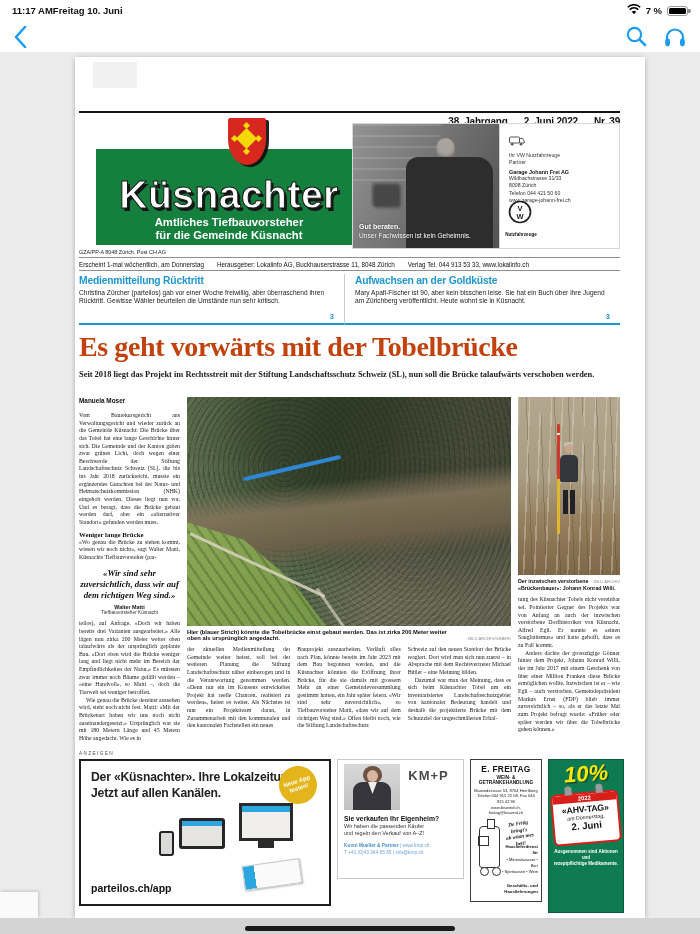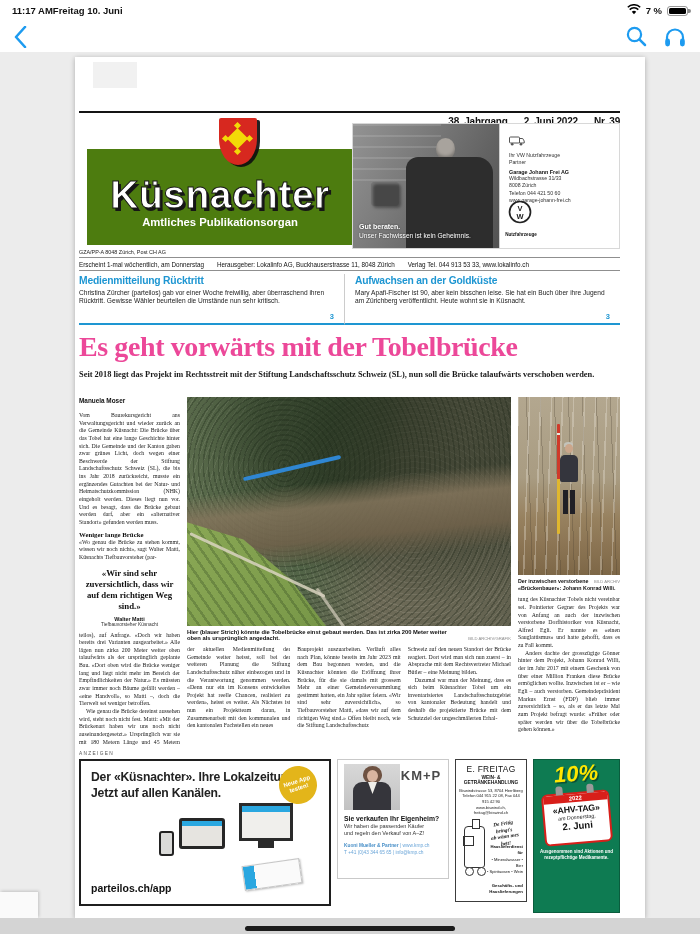--- a/index.html
+++ b/index.html
@@ -24,21 +24,21 @@
 .canvas{position:absolute;top:52px;left:0;right:0;bottom:0;background:#ececec;}
 .page{position:absolute;left:75px;top:5px;width:570px;height:861px;background:#fff;box-shadow:0 1px 5px rgba(0,0,0,.28);overflow:hidden;}
 .corner-page{position:absolute;left:0;bottom:16px;width:38px;height:26px;background:#fafafa;box-shadow:1px -1px 3px rgba(0,0,0,.18);}
 .bottombar{position:absolute;left:0;right:0;bottom:0;height:16px;background:#d4d4d4;}
 .home-indicator{position:absolute;left:50%;bottom:3px;transform:translateX(-50%);width:210px;height:5px;border-radius:3px;background:#1b1b1b;}
 
 
 .address-box{position:absolute;top:5px;left:18px;width:44px;height:26px;background:#f1f1f1;}
 .issue-row{position:absolute;top:40px;right:25px;display:flex;gap:16px;font-weight:700;font-size:10px;letter-spacing:-.2px;margin-top:19px;}
 .issue-rule{position:absolute;top:54px;left:4px;right:25px;border-top:2px solid #141414;}
-.blue-box{position:absolute;left:12px;top:92px;width:266px;height:96px;background:#4d7c0f;}
+.blue-box{position:absolute;left:21px;top:92px;width:266px;height:96px;background:#15803d;}
 .crest{position:absolute;left:132px;top:-31px;width:38px;height:47px;}
 .crest-shield{position:absolute;inset:0;background:#d7281f;border-radius:2px 2px 19px 19px/2px 2px 26px 26px;box-shadow:3px 2px 0 rgba(15,15,15,.92);}
 .crest-diamond{position:absolute;left:11px;top:13px;width:15px;height:15px;background:#f3d907;transform:rotate(45deg);}
 .crest-tip{position:absolute;width:5px;height:5px;background:#f3d907;transform:rotate(45deg);}
 .tip-n{left:16px;top:5px;}.tip-s{left:16px;top:31px;}.tip-w{left:4px;top:18px;}.tip-e{left:28px;top:18px;}
 .kus-title{position:absolute;left:0;right:0;top:24px;text-align:center;font-size:39px;font-weight:700;color:#fff;-webkit-text-stroke:1px #161616;text-shadow:2.5px 2.5px 0 #161616;letter-spacing:.5px;}
 .kus-sub{position:absolute;left:0;right:0;top:67px;text-align:center;color:#fff;font-weight:700;font-size:11.3px;line-height:1.18;}
 .gza{position:absolute;top:192px;left:4px;font-size:5.4px;color:#222;}
 
 
@@ -63,32 +63,32 @@
 
 .teasers{position:absolute;top:217px;left:4px;right:25px;height:51px;display:flex;}
 .teaser{flex:1;position:relative;padding:1px 10px 0 10px;border-bottom:2px solid #1e96d2;overflow:hidden;}
 .teaser:first-child{padding-left:0;}
 .teaser + .teaser{border-left:1px solid #ccc;}
 .t-title{color:#1e96d2;font-weight:700;font-size:10.3px;letter-spacing:-.2px;margin-bottom:2.5px;}
 .t-text{font-size:6.6px;line-height:1.34;color:#222;}
 .t-page{position:absolute;right:10px;bottom:2px;color:#1e96d2;font-weight:700;font-size:7.5px;}
 
 
-.headline{position:absolute;top:274px;left:4px;right:25px;font-family:"Liberation Serif",serif;font-weight:700;font-size:28px;letter-spacing:-.4px;color:#ec4899;white-space:nowrap;}
+.headline{position:absolute;top:274px;left:4px;right:25px;font-family:"Liberation Serif",serif;font-weight:700;font-size:28px;letter-spacing:-.4px;color:#c2410c;white-space:nowrap;}
 .lead{position:absolute;top:312px;left:4px;right:25px;font-family:"Liberation Serif",serif;font-weight:700;font-size:8.4px;line-height:1.32;color:#1a1a1a;}
 .lead div{white-space:nowrap;overflow:hidden;}
 
 
 .article{position:absolute;top:340px;left:4px;right:25px;height:350px;display:flex;gap:7px;overflow:hidden;font-family:"Liberation Serif",serif;}
 .acol{width:101px;flex:none;overflow:hidden;}
 .byline{font-family:"Liberation Sans",sans-serif;font-weight:700;font-size:6.4px;margin-bottom:8px;}
 .apara{font-size:5.8px;line-height:1.32;text-align:justify;color:#191919;}
 .indent{text-indent:7px;}
 .subhead{font-weight:700;font-size:6.8px;margin:4px 0 1px;}
-.pullquote{font-weight:700;font-size:8.8px;line-height:1.28;text-align:center;margin:6px 1px 3px;color:#101010;}
+.pullquote{font-style:italic;font-weight:700;font-size:8.8px;line-height:1.28;text-align:center;margin:6px 1px 3px;color:#101010;}
 .q-name{font-family:"Liberation Sans",sans-serif;text-align:center;font-weight:700;font-size:5.4px;}
 .q-role{font-family:"Liberation Sans",sans-serif;text-align:center;font-size:4.8px;color:#333;margin-bottom:5px;}
 .mid{width:324px;flex:none;display:flex;flex-direction:column;}
 .main-photo{height:229px;position:relative;overflow:hidden;background:
  repeating-radial-gradient(circle at 30% 30%,rgba(15,25,12,.25) 0 1.5px,transparent 1.5px 5px),
  repeating-radial-gradient(circle at 70% 60%,rgba(235,230,215,.10) 0 1px,transparent 1px 6px),
  linear-gradient(100deg,#5d6e4e 0%,#536548 40%,#6e6b58 62%,#636250 100%);}
 .mp-canopy{position:absolute;inset:0;background:radial-gradient(ellipse at 75% 22%,rgba(25,35,20,.45) 0 30%,transparent 62%),radial-gradient(ellipse at 42% 8%,rgba(30,45,25,.4) 0 24%,transparent 55%);}
 .mp-brown{position:absolute;left:-6%;top:36%;width:115%;height:36%;background:linear-gradient(180deg,rgba(128,112,88,0) 0%,rgba(132,117,92,.85) 30%,rgba(112,98,75,.9) 70%,rgba(100,90,70,0) 100%);transform:rotate(-6deg);}
 .mp-field{position:absolute;left:0;bottom:0;width:58%;height:54%;background:linear-gradient(115deg,#8aa855,#7d9c4b 60%,#6f8f43);clip-path:polygon(0 16%,30% 30%,55% 62%,74% 100%,0 100%);}
@@ -121,34 +121,34 @@
 .al-line{font-weight:700;font-size:12.2px;color:#222;line-height:1.3;letter-spacing:-.2px;white-space:nowrap;}
 .al-url{position:absolute;left:10px;bottom:10px;font-weight:700;font-size:10.5px;color:#111;}
 .al-badge{position:absolute;right:12px;top:5px;width:38px;height:38px;border-radius:50%;background:#e3b51a;transform:rotate(-18deg);display:flex;flex-direction:column;align-items:center;justify-content:center;color:#fff;font-size:6px;font-weight:700;line-height:1.15;}
 .devices{position:absolute;right:28px;top:42px;width:152px;height:84px;}
 .dev{position:absolute;display:block;}
 .dev-monitor{right:8px;top:0;width:54px;height:38px;border:3px solid #2a2a2a;background:linear-gradient(180deg,#2aa7e0 0 6px,#f0efec 6px);}
 .dev-monitor::after{content:"";position:absolute;left:50%;bottom:-10px;transform:translateX(-50%);width:16px;height:7px;background:#2a2a2a;}
 .dev-tablet{left:30px;top:15px;width:46px;height:31px;border:3px solid #262626;border-radius:3px;background:linear-gradient(180deg,#2aa7e0 0 5px,#e6e4e0 5px);}
 .dev-phone{left:10px;top:28px;width:15px;height:25px;border:2.5px solid #222;border-radius:3px;background:#dadad8;}
 .dev-paper{right:0;bottom:0;width:58px;height:25px;background:linear-gradient(90deg,#2aa7e0 0 11px,#fafafa 11px);border:1px solid #c6c6c6;transform:rotate(-8deg);box-shadow:1px 1px 2px rgba(0,0,0,.25);}
-.ad-kmp{width:112px;height:120px;border:1px solid #c9c9c9;background:#fff;padding:4px 6px;flex:none;display:flex;flex-direction:column;}
+.ad-kmp{width:127px;height:120px;border:1px solid #c9c9c9;background:#fff;padding:4px 6px;flex:none;display:flex;flex-direction:column;}
 .kmp-top{display:flex;height:46px;}
 .kmp-photo{width:56px;height:46px;position:relative;background:linear-gradient(180deg,#d8d8d8,#c2c2c2);overflow:hidden;flex:none;}
 .k-hair{position:absolute;top:2px;left:19px;width:19px;height:17px;border-radius:50% 50% 42% 42%;background:#6e5242;}
 .k-face{position:absolute;top:6px;left:23px;width:11px;height:12px;border-radius:50%;background:#d9b5a0;}
 .k-blazer{position:absolute;top:18px;left:9px;width:38px;height:30px;border-radius:9px 9px 0 0;background:#35353b;}
 .k-blouse{position:absolute;top:18px;left:24px;width:9px;height:12px;background:#f0eee9;clip-path:polygon(0 0,100% 0,50% 100%);}
 .kmp-logo{flex:1;display:flex;align-items:flex-start;justify-content:center;font-weight:700;font-size:13px;color:#4a4a4a;padding-top:4px;letter-spacing:1px;}
 .kmp-q{font-weight:700;font-size:6.8px;margin-top:5px;color:#111;}
 .kmp-pitch{font-size:5.5px;color:#333;line-height:1.35;margin-top:1px;}
 .kmp-contact{margin-top:5px;font-size:4.8px;color:#6aa5d8;line-height:1.4;}
 .kmp-contact b{color:#4a90c8;}
 .ad-freitag{width:72px;height:143px;border:1px solid #3c3c3c;background:#fff;padding:4px 3px;flex:none;text-align:center;position:relative;}
-.ef-name{font-weight:400;font-size:8.4px;letter-spacing:.3px;color:#111;}
+.ef-name{font-weight:700;font-size:8.4px;letter-spacing:.3px;color:#111;}
 .ef-sub{font-weight:700;font-size:4.8px;margin-top:1px;color:#111;}
 .ef-addr{font-size:4.1px;color:#222;line-height:1.4;margin-top:2.5px;}
 .ef-art{position:relative;height:62px;margin-top:4px;text-align:left;}
 .ef-bottle{position:absolute;left:5px;top:6px;width:21px;height:42px;border:1.2px solid #333;border-radius:4px 4px 3px 3px;background:#fff;}
 .ef-bottle::before{content:"";position:absolute;top:-8px;left:6.5px;width:6px;height:8px;border:1.2px solid #333;background:#fff;}
 .ef-win{position:absolute;left:4px;top:16px;width:11px;height:10px;border:1px solid #333;}
 .ef-wheel{position:absolute;bottom:6px;width:9px;height:9px;border:1.2px solid #333;border-radius:50%;background:#fff;}
 .ef-w1{left:6px;}.ef-w2{left:18px;}
 .ef-slogan{position:absolute;right:0;top:0;width:37px;transform:rotate(-8deg);font-family:"Liberation Serif",serif;font-style:italic;font-weight:700;font-size:5.2px;line-height:1.25;text-align:center;color:#111;}
 .ef-services{position:absolute;right:0;top:24px;width:39px;text-align:right;font-size:4.1px;line-height:1.5;color:#111;}
@@ -232,21 +232,22 @@
         <div class="crest">
           <span class="crest-shield"></span>
           <span class="crest-diamond"></span>
           <span class="crest-tip tip-n"></span>
             <span class="crest-tip tip-s"></span>
           <span class="crest-tip tip-w"></span>
             <span class="crest-tip tip-e"></span>
         </div>
         <div class="kus-title">Küsnachter</div>
         <div class="kus-sub">
-          <div>Amtliches Publikationsorgan</div>
+          <div>Amtliches Tiefbauvorsteher</div>
+          <div>für die Gemeinde Küsnacht</div>
         </div>
       </div>
       <div class="gza">GZA/PP-A   8048 Zürich, Post CH AG</div>
 
       <div class="photo-ad">
         <div class="pa-photo">
           <span class="pa-shelves"></span>
           <span class="pa-head"></span>
           <span class="pa-body"></span>
           <span class="pa-engine"></span>

